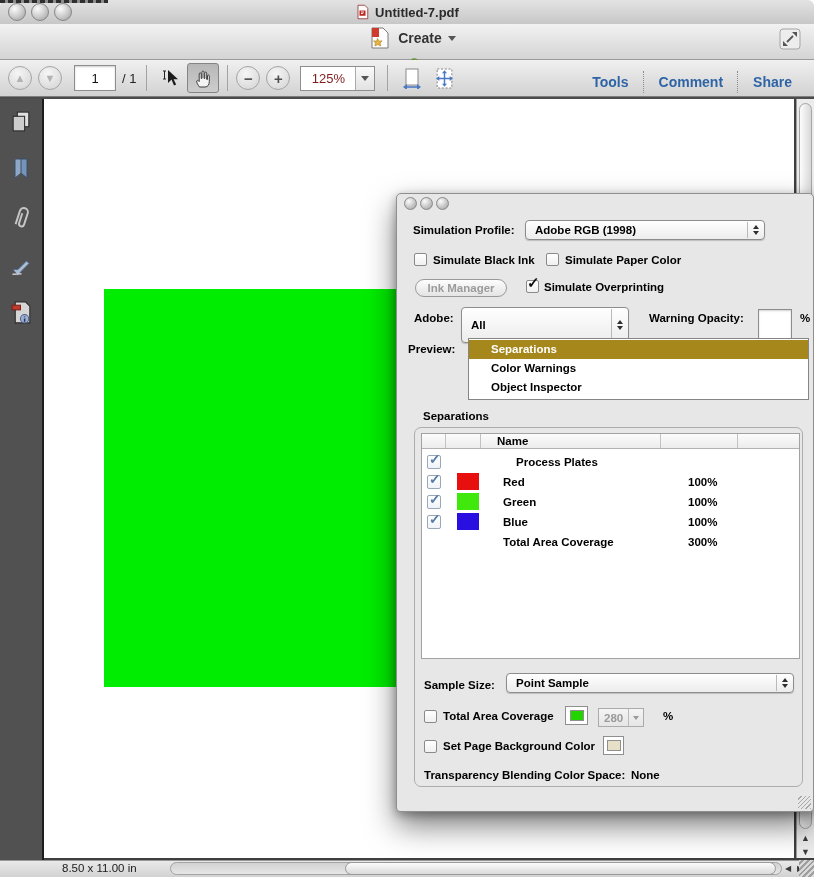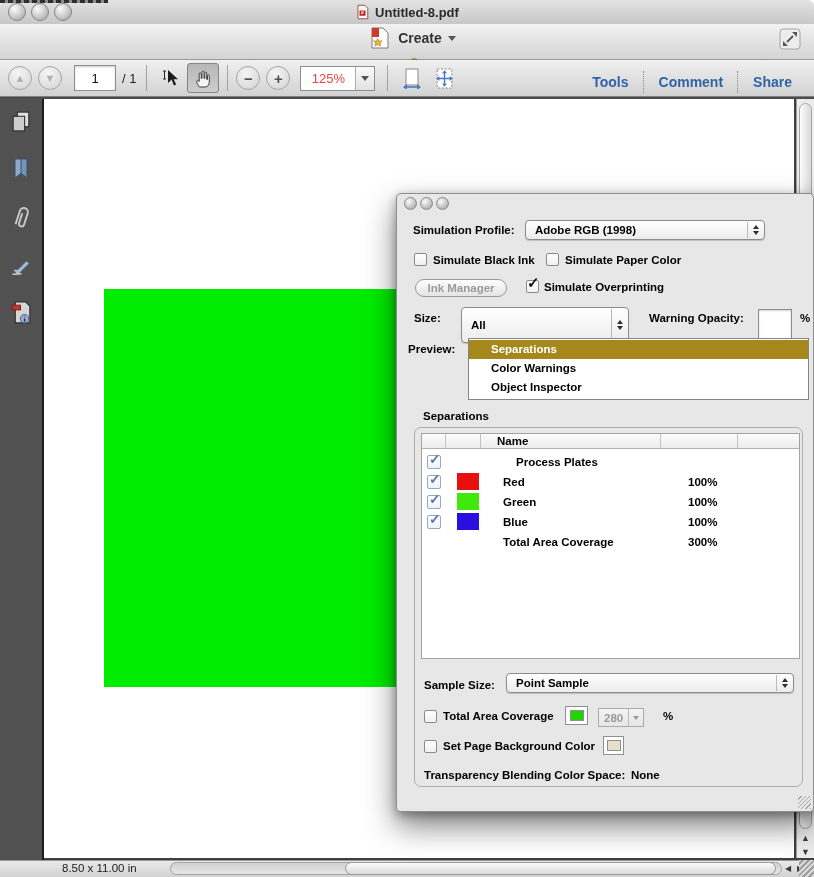--- a/index.html
+++ b/index.html
@@ -34,21 +34,21 @@
 
   .nav-circle{width:22px;height:22px;border-radius:50%;border:1px solid #A5A5A5;
     background:radial-gradient(circle at 40% 30%,#F6F6F6,#D2D2D2);
     display:flex;align-items:center;justify-content:center;
     font-size:11px;color:#B3B3B3;margin-right:6px;}
   .nav-circle.dark{color:#4F4F4F;}
   .page-input{width:36px;height:22px;border:1px solid #8E8E8E;background:#fff;text-align:center;
     font-family:"Liberation Sans",sans-serif;font-size:13px;color:#111;margin:0 6px;box-shadow:inset 0 1px 2px rgba(0,0,0,.2);}
   .page-total{font-size:13px;color:#222;margin-right:2px;}
   .zoom-combo{display:flex;height:23px;border:1px solid #8E8E8E;background:#fff;margin:0 4px;align-items:center;}
-  .zoom-val{width:54px;text-align:center;font-size:13px;color:#ef4444;}
+  .zoom-val{width:54px;text-align:center;font-size:13px;color:#7f1d1d;}
   .zoom-arrow{width:18px;height:100%;border-left:1px solid #ABABAB;background:linear-gradient(#FAFAFA,#E2E2E2);
     display:flex;align-items:center;justify-content:center;}
   .right-links{position:absolute;right:8px;top:60px;height:44px;display:flex;align-items:center;}
   .link-label{font-size:14px;font-weight:bold;color:#2E64A5;padding:0 14px;}
   .link-sep{width:1px;height:22px;border-left:1px dotted #8A8A8A;}
 
   
   .content-top-line{left:0;top:97px;width:814px;height:2px;background:#4B4B4B;}
   .sidebar{left:0;top:99px;width:42px;height:778px;background:#515151;
     display:flex;flex-direction:column;align-items:center;padding-top:10px;box-sizing:border-box;gap:19px;}
@@ -158,21 +158,21 @@
 <div class="traffic" style="left:31px"></div>
 <div class="traffic" style="left:54px"></div>
 <div class="abs win-title-wrap">
   <span style="display:inline-flex">
     <svg width="15" height="16" viewBox="0 0 20 20">
         <path d="M4 1h9l4 4v14H4z" fill="#FBFBFB" stroke="#8A2020"></path>
         <path d="M6 8h8v7H6z" fill="#C0261F"></path>
         <path d="M8 10h4M8 12h3" stroke="#fff" stroke-width="1.2"></path>
       </svg>
   </span>
-  <span class="win-title">Untitled-8.pdf</span>
+  <span class="win-title">Untitled-7.pdf</span>
 </div>
 <div class="abs artifact"></div>
 
 <div class="abs toolbar1">
   <div class="create-btn">
     <span style="display:inline-flex">
       <svg width="24" height="24" viewBox="0 0 24 24">
           <path d="M4 2h11l5 5v15H4z" fill="#FDFDFD" stroke="#7A7A7A"></path>
           <rect x="4" y="2" width="7" height="9" fill="#CF3A2E"></rect>
           <path d="M9.5 12.5l1.6 2.7 3-.4-2 2.2.6 3-2.9-1.4-2.9 1.4.6-3-2-2.2 3 .4z" fill="#E8B33C" stroke="#A87F1E" stroke-width=".6"></path>
@@ -434,21 +434,21 @@
   <span class="dlg-text" style="left:168px;top:60px">Simulate Paper Color</span>
 
   <div class="rounded-btn" style="left:18px;top:85px;width:92px">
     <span>Ink Manager</span>
   </div>
   <span class="cb" style="left:129px;top:86px">
       <span class="tick">✓</span>
     </span>
   <span class="dlg-text" style="left:147px;top:87px">Simulate Overprinting</span>
 
-  <span class="dlg-text" style="left:17px;top:118px">Size:</span>
+  <span class="dlg-text" style="left:17px;top:118px">Adobe:</span>
   <div class="popup" style="left:64px;top:113px;width:168px;height:36px">
     <span class="popup-label">All</span>
     <span class="stepper">
         <span class="tri-up"></span>
         <span class="tri-dn"></span>
       </span>
   </div>
   <span class="dlg-text" style="left:252px;top:118px">Warning Opacity:</span>
   <input class="txt-field" style="left: 361px; top: 115px; width: 32px; height: 18px;" value="100">
   <span class="dlg-text" style="left:403px;top:118px">%</span>

